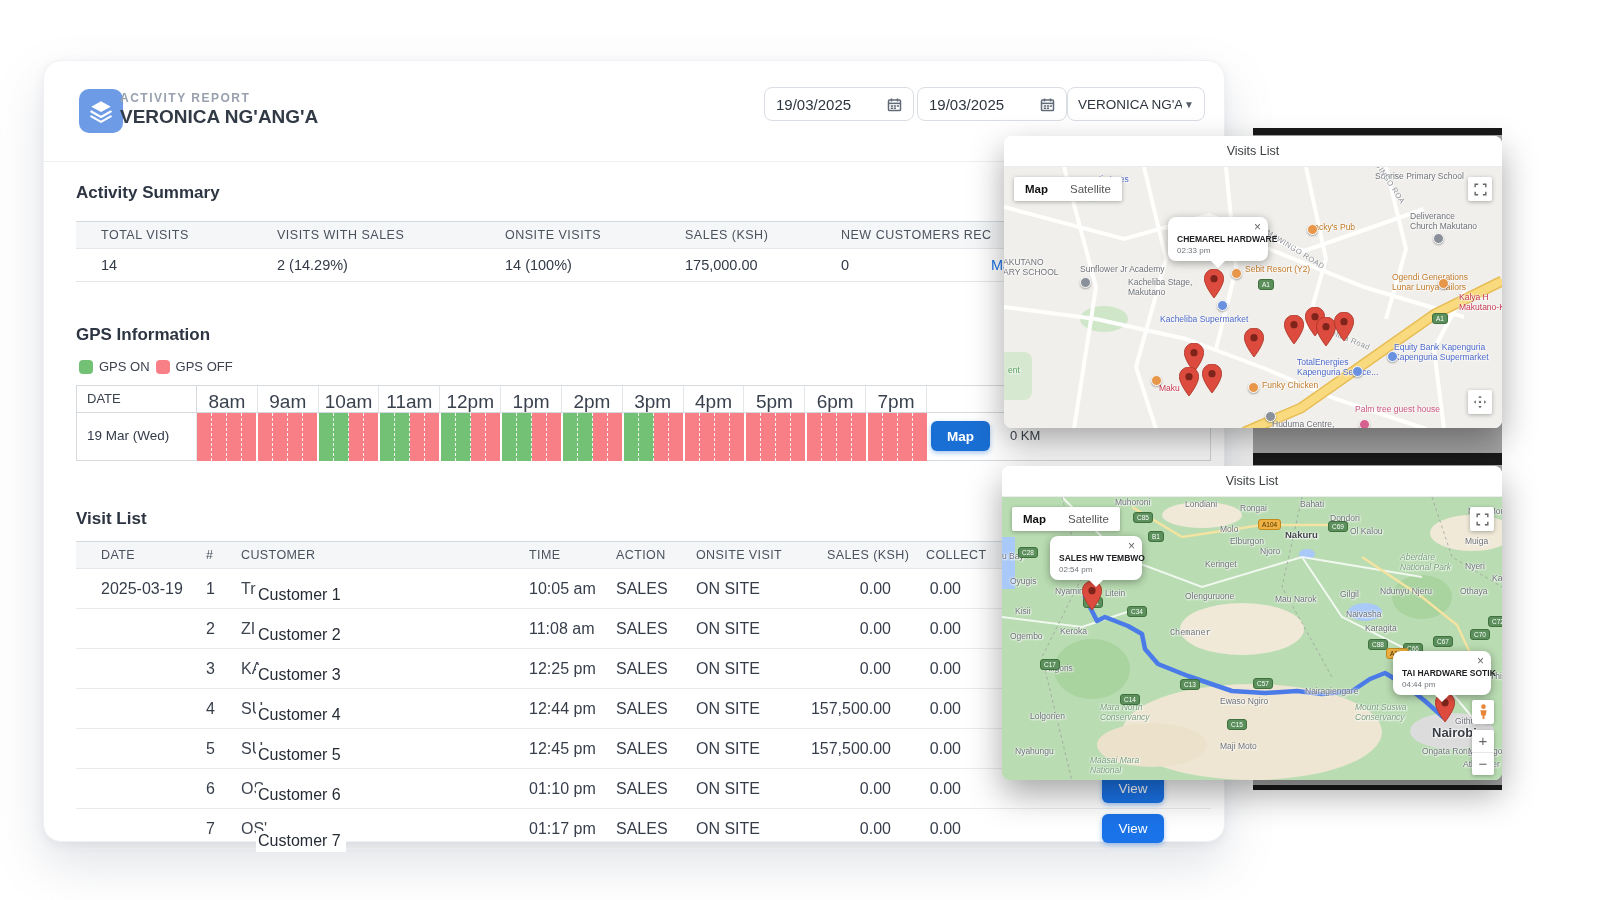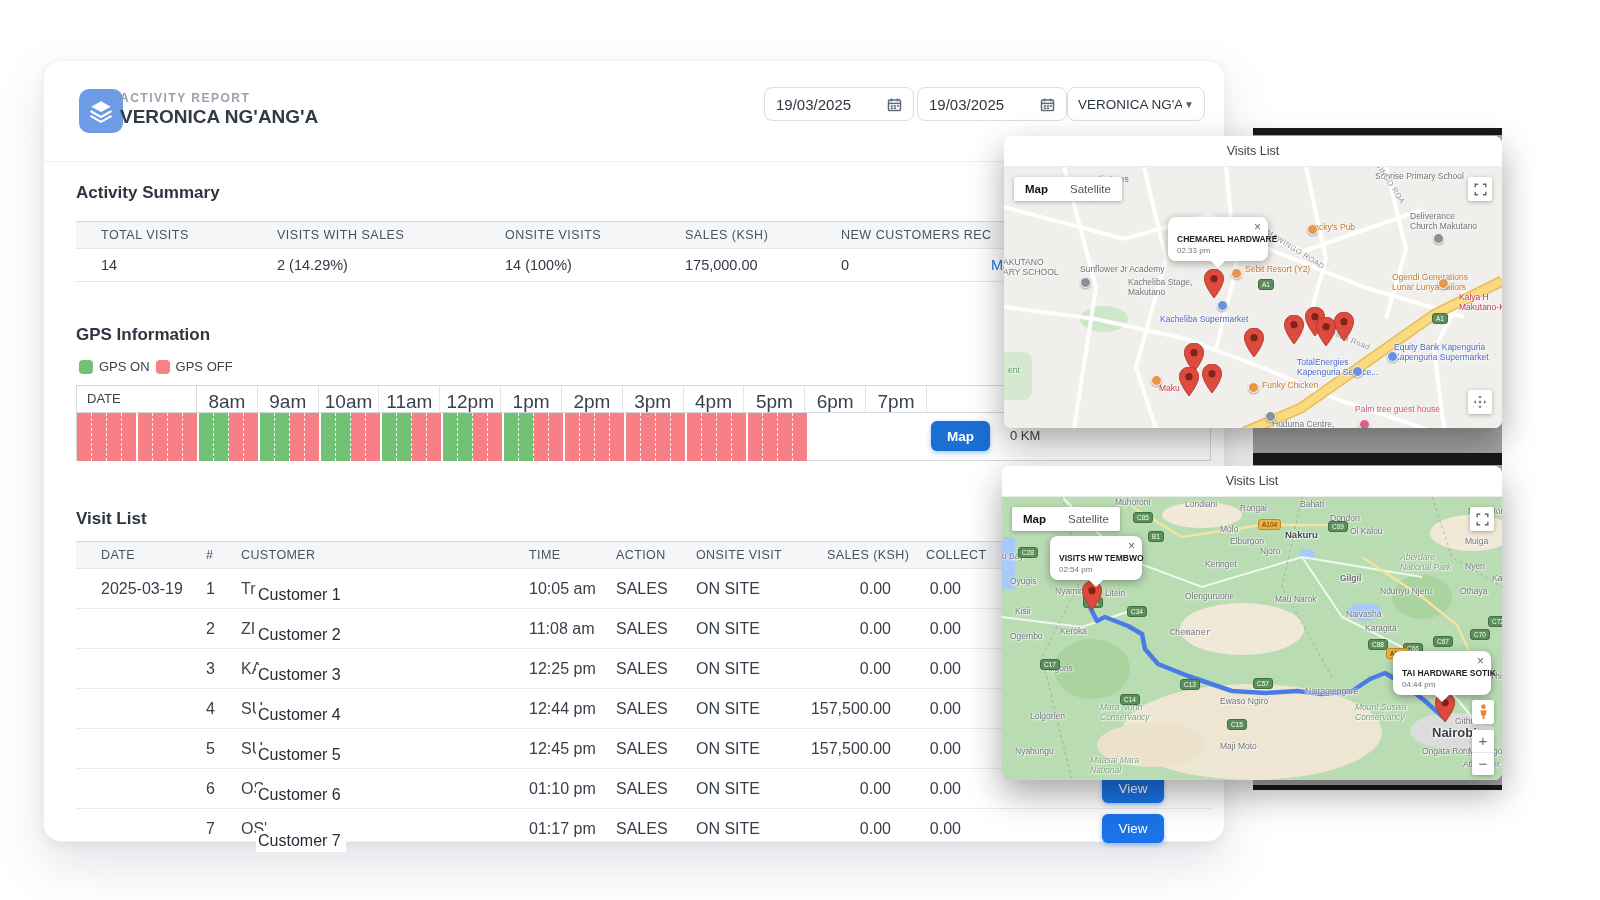--- a/index.html
+++ b/index.html
@@ -169,20 +169,21 @@
           <div>1pm</div>
           <div>2pm</div>
           <div>3pm</div>
           <div>4pm</div>
           <div>5pm</div>
           <div>6pm</div>
           <div>7pm</div>
         </div>
     </div>
     <div class="gps-row">
+      <div class="gps-date-c">19 Mar (Wed)</div>
       <div class="gps-segs" id="gps-segs">
           <div class="seg off"></div>
           <div class="seg off"></div>
           <div class="seg off"></div>
           <div class="seg off h"></div>
           <div class="seg off"></div>
           <div class="seg off"></div>
           <div class="seg off"></div>
           <div class="seg off h"></div>
           <div class="seg on"></div>
@@ -513,21 +514,21 @@
       <span class="ml tb" style="left: 283px; top: 32px;">Nakuru</span>
       <span class="ml g" style="left: 348px; top: 29px;">Ol Kalou</span>
       <span class="ml g" style="left: 228px; top: 39px;">Elburgon</span>
       <span class="ml g" style="left: 258px; top: 49px;">Njoro</span>
       <span class="ml g" style="left: 203px; top: 62px;">Keringet</span>
       <span class="ml ar" style="left: 398px; top: 55px;">Aberdare
 National Park</span>
       <span class="ml g" style="left: 463px; top: 64px;">Nyeri</span>
       <span class="ml g" style="left: 463px; top: 39px;">Muiga</span>
       <span class="ml g" style="left: 466px; top: 9px;">Naro Moru</span>
-      <span class="ml g" style="left: 338px; top: 76px; font-weight: bold;">Gilgil</span>
+      <span class="ml g" style="left: 338px; top: 92px;">Gilgil</span>
       <span class="ml g" style="left: 378px; top: 89px;">Ndunyu Njeru</span>
       <span class="ml g" style="left: 458px; top: 89px;">Othaya</span>
       <span class="ml g" style="left: 490px; top: 76px;">Kara</span>
       <span class="ml g" style="left: 0px; top: 54px;">u Bay</span>
       <span class="ml g" style="left: 8px; top: 79px;">Oyugis</span>
       <span class="ml g" style="left: 53px; top: 89px;">Nyamira</span>
       <span class="ml g" style="left: 103px; top: 91px;">Litein</span>
       <span class="ml g" style="left: 13px; top: 109px;">Kisii</span>
       <span class="ml g" style="left: 183px; top: 94px;">Olenguruone</span>
       <span class="ml g" style="left: 273px; top: 97px;">Mau Narok</span>
@@ -575,21 +576,21 @@
       <div class="pin" style="left: 80px; top: 84px;"><svg width="20" height="29" viewBox="0 0 24 36">
           <path d="M12 0C5.4 0 0 5.4 0 12c0 9 12 24 12 24s12-15 12-24C24 5.4 18.6 0 12 0z" fill="#dd4b3e" stroke="#a83326" stroke-width="1"></path>
           <circle cx="12" cy="12" r="4.5" fill="#7e241b"></circle>
         </svg></div>
       <div class="pin" style="left: 433px; top: 196px;"><svg width="20" height="29" viewBox="0 0 24 36">
           <path d="M12 0C5.4 0 0 5.4 0 12c0 9 12 24 12 24s12-15 12-24C24 5.4 18.6 0 12 0z" fill="#dd4b3e" stroke="#a83326" stroke-width="1"></path>
           <circle cx="12" cy="12" r="4.5" fill="#7e241b"></circle>
         </svg></div>
       <div class="iw" style="left: 48px; top: 39px; width: 92px;">
         <span class="x">×</span>
-        <div class="nm">VISITS HW TEMBWO</div>
+        <div class="nm">SALES HW TEMBWO</div>
         <div class="tm">02:54 pm</div>
       </div>
       <div class="iw" style="left: 391px; top: 154px; width: 98px;">
         <span class="x">×</span>
         <div class="nm">TAI HARDWARE SOTIK</div>
         <div class="tm">04:44 pm</div>
       </div>
     </div>
 </div>
 

